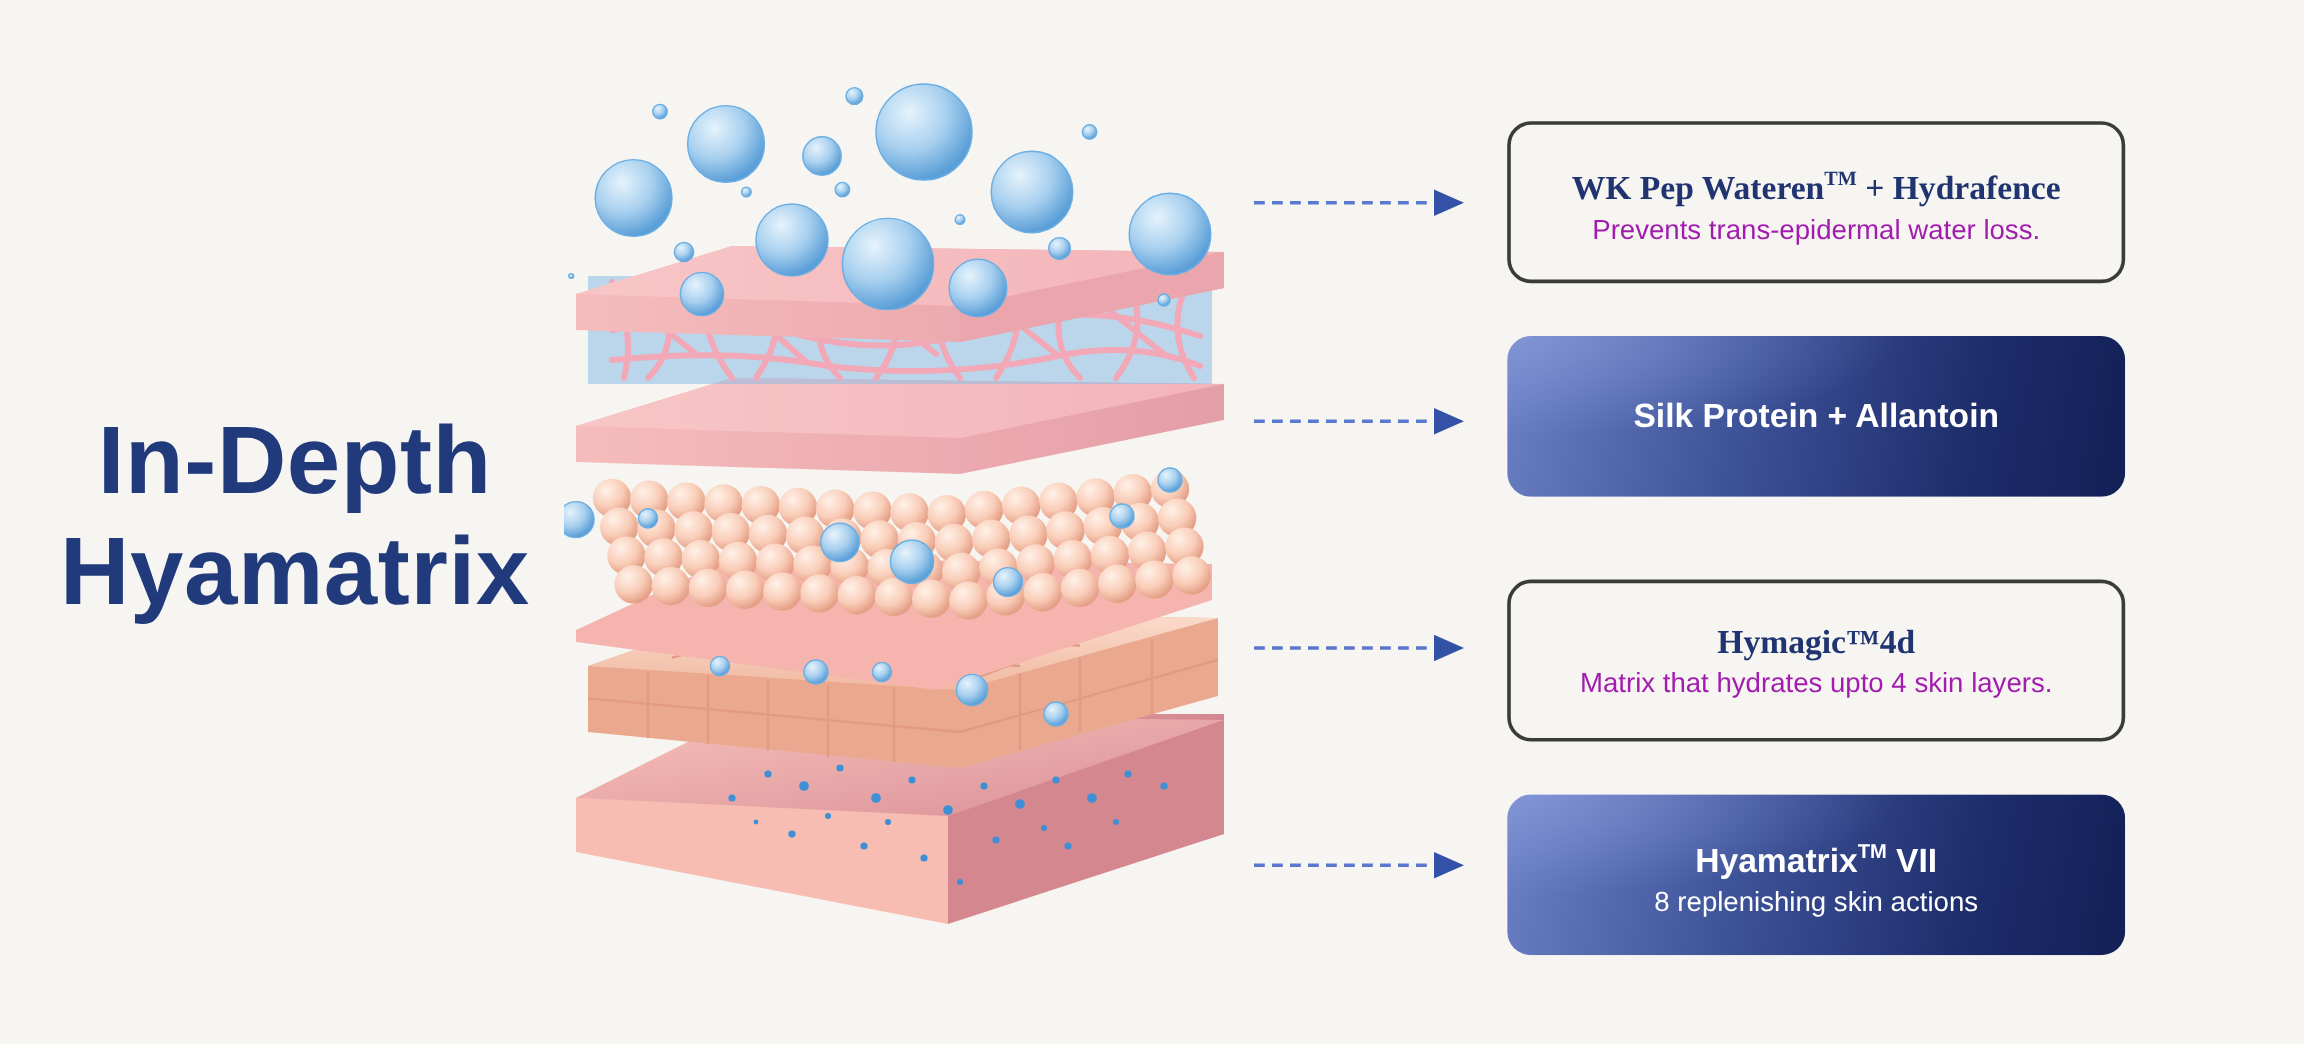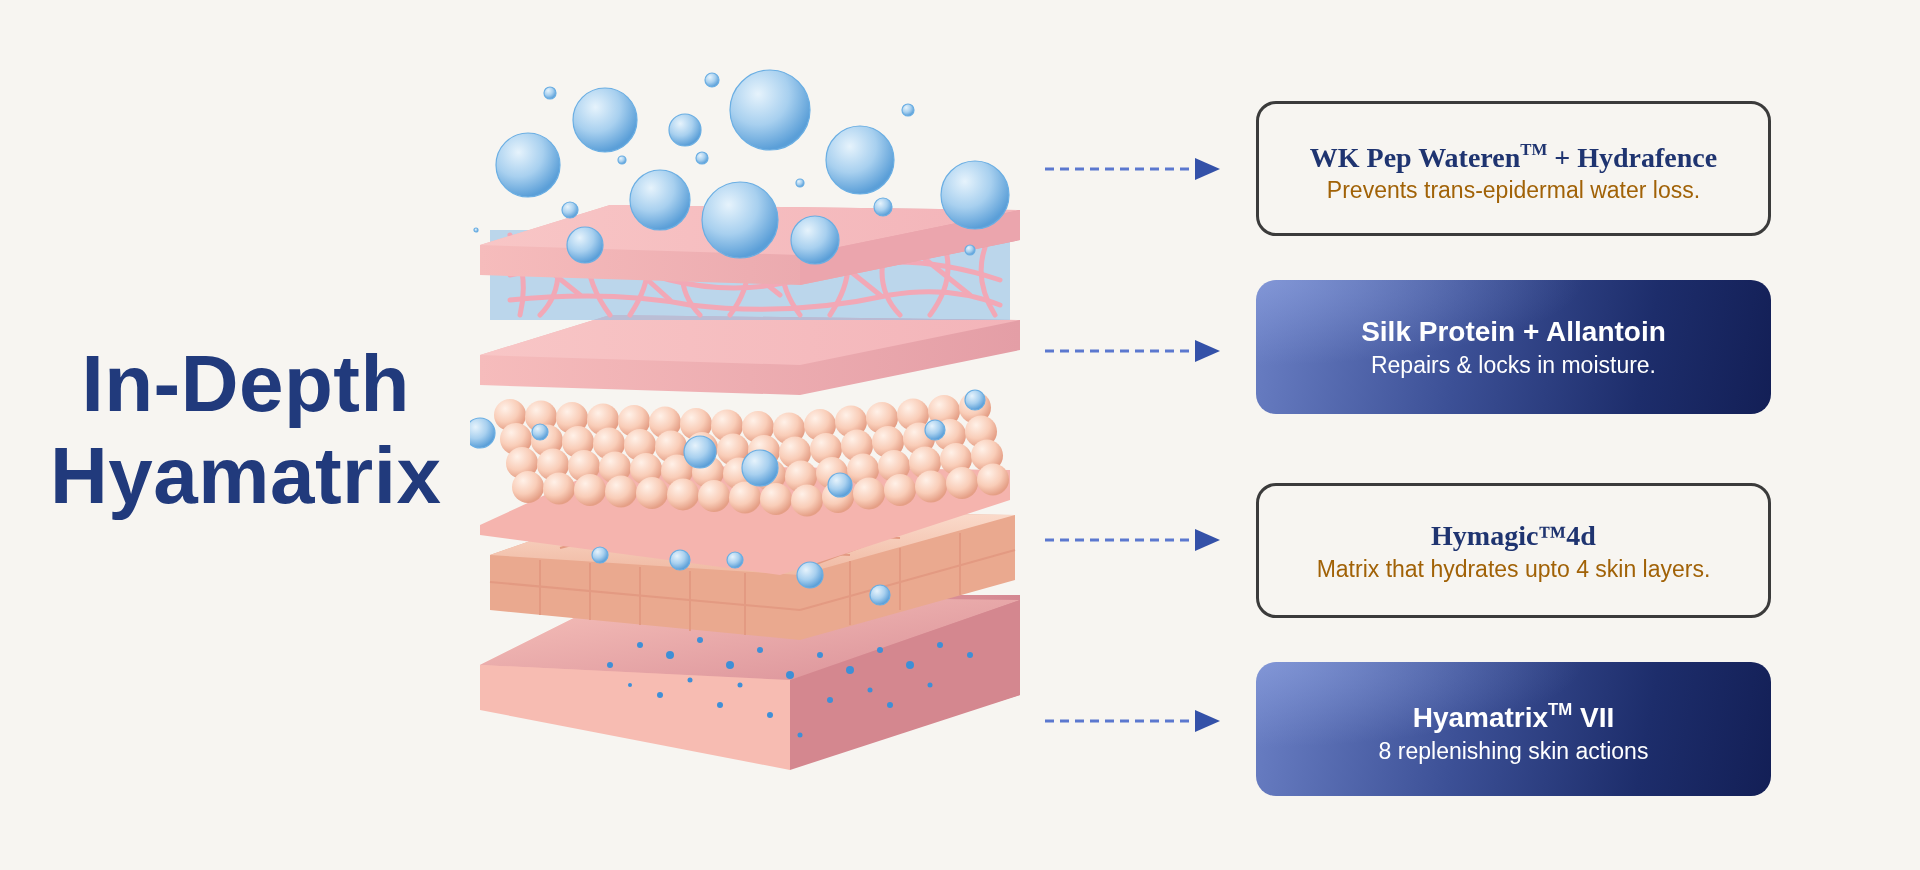--- a/index.html
+++ b/index.html
@@ -30,21 +30,21 @@
   .card.outline { border: 3px solid #3b3b3b; background: #f7f5f1; color: #1f3a80; }
   .card.filled {
     color: #ffffff;
     background:
       radial-gradient(ellipse at 0% 0%, rgba(150,170,230,0.55) 0%, rgba(150,170,230,0) 45%),
       linear-gradient(100deg, #6a7fc4 0%, #3c5096 40%, #1d2d6b 75%, #131f56 100%);
   }
   .card .title { font-weight: bold; font-size: 28px; line-height: 36px; }
   .card .desc { font-size: 23px; line-height: 30px; }
   .card.outline .title { color: #1f3470; font-family: Liberation Serif, serif; }
-  .card.outline .desc { color: #a16207; }
+  .card.outline .desc { color: #a21caf; }
   sup.tm { font-size: 0.6em; vertical-align: 0.7em; font-weight: bold; }
 </style>
 </head>
 <body>
 
 <div class="headline">
   <div>In-Depth</div>
   <div>Hyamatrix</div>
 </div>
 
@@ -276,21 +276,20 @@
   <polygon points="150,4 175,15 150,26" fill="#3451a8"></polygon>
 </svg>
 
 <div class="card outline" style="top:101px;height:135px">
   <div class="title"><span>WK Pep Wateren</span><sup class="tm">TM</sup><span> </span><span>+ Hydrafence</span></div>
   <div class="desc">Prevents trans-epidermal water loss.</div>
 </div>
 
 <div class="card filled" style="top:280px;height:134px">
   <div class="title">Silk Protein + Allantoin</div>
-  <div class="desc">Repairs &amp; locks in moisture.</div>
 </div>
 
 <div class="card outline" style="top:483px;height:135px">
   <div class="title">Hymagic™4d</div>
   <div class="desc">Matrix that hydrates upto 4 skin layers.</div>
 </div>
 
 <div class="card filled" style="top:662px;height:134px">
   <div class="title"><span>Hyamatrix</span><sup class="tm">TM</sup><span> VII</span></div>
   <div class="desc">8 replenishing skin actions</div>

